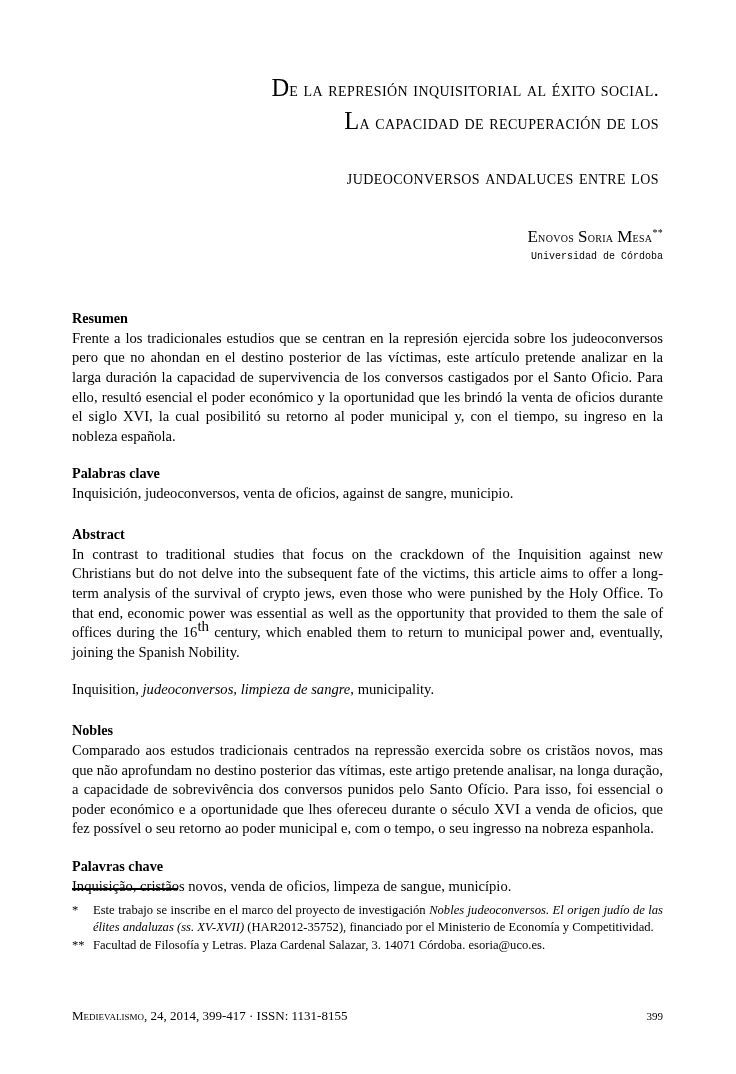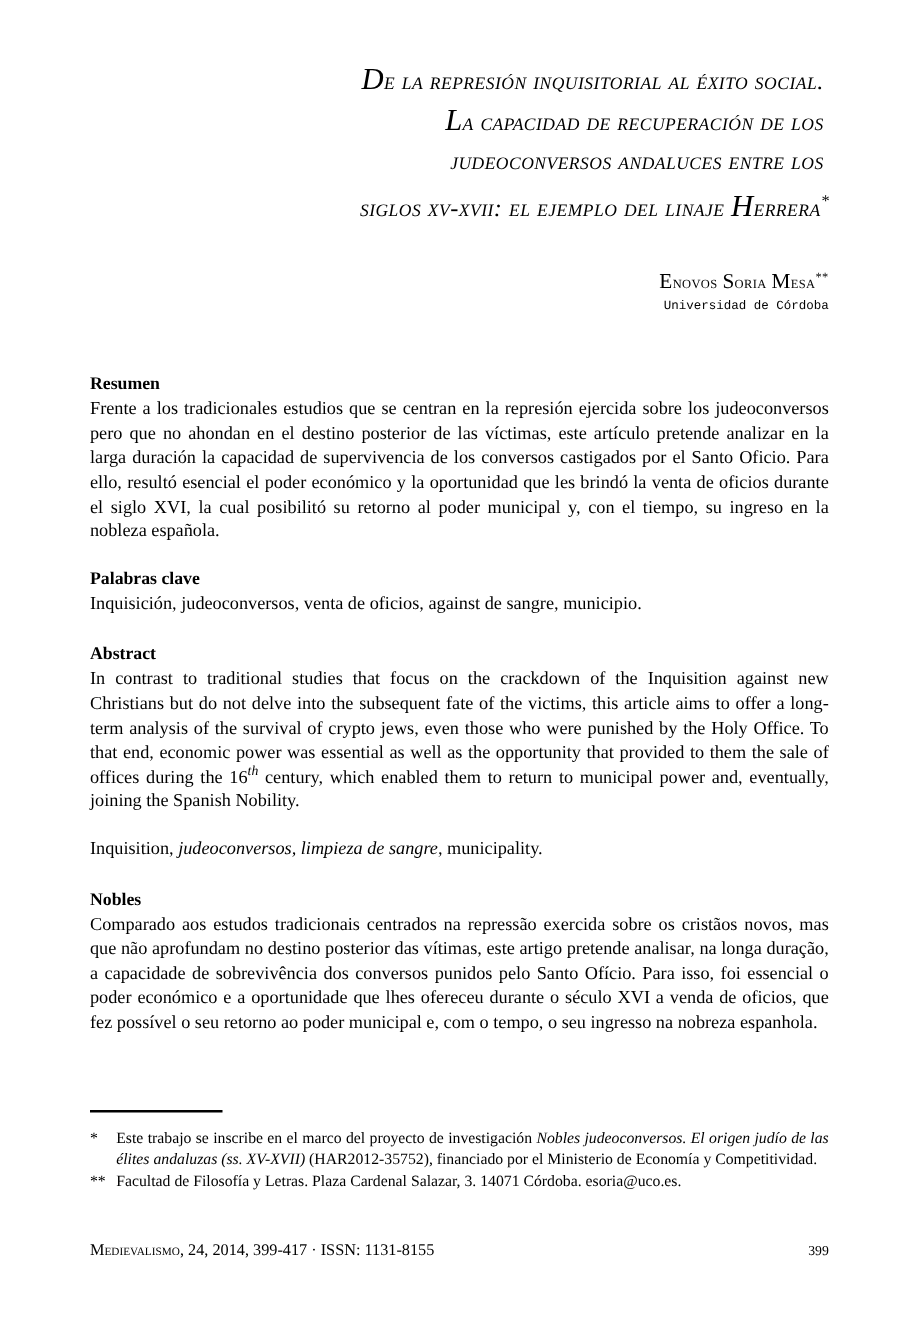--- a/index.html
+++ b/index.html
@@ -20,39 +20,38 @@
   .content {
     position: absolute;
     left: 72px;
     top: 0;
     width: 591px;
     height: 1074px;
   }
 
   
   .title-block {
-    padding-top: 48px;
+    padding-top: 72px;
     text-align: right;
-    font-style: italic;
   }
   .title-line {
     font-size: 19.5px;
     line-height: 31px;
     font-variant: small-caps;
     letter-spacing: 0.4px;
     white-space: nowrap;
     text-align: right;
   }
   .title-line .cap {
     font-size: 24.5px;
     letter-spacing: 0.2px;
   }
   .title-line.l1 { text-align: right; padding-right: 4px; }
   .title-line.l2 { text-align: right; padding-right: 4px; }
-  .title-line.l3 { text-align: right; padding-right: 4px; }
+  .title-line.l3 { text-align: right; padding-right: 4px; margin-top: 24px; }
   .title-line.l4 { text-align: right; padding-right: 0px; }
   .title-star {
     font-size: 13px;
     vertical-align: super;
     letter-spacing: 0;
   }
 
   
   .author-block {
     margin-top: 30px;
@@ -88,24 +87,23 @@
   }
   .sec-body {
     font-size: 14.6px;
     line-height: 19.6px;
     text-align: justify;
     text-justify: inter-word;
   }
   .sec-body.kw { text-align: left; }
   .sec-body i { }
   .sec-body sup {
-    font-size: 11px;
+    font-size: 15px;
     vertical-align: super;
     line-height: 0;
-    font-style: italic;
   }
   .sec.gap-big { margin-bottom: 21px; }
 
   
   .fn-rule {
     position: absolute;
     left: 0;
     top: 888px;
     width: 106px;
     height: 2px;
@@ -138,36 +136,36 @@
     left: 0;
     top: 992px;
     width: 591px;
     display: flex;
     justify-content: space-between;
     align-items: baseline;
     font-size: 13px;
   }
   .footer-left {
     font-variant: small-caps;
+    margin-top: 16px;
   }
   .footer-left .jrnl { font-variant: small-caps; }
   .footer-left .cap { font-size: 13px; }
   .footer-right { font-size: 11px; }
 </style>
 </head>
 <body>
 
 <div class="page">
   <div class="content">
 
     <div class="title-block">
       <div class="title-line l1"><span class="cap">D</span><span>e la represión inquisitorial al éxito social.</span></div>
       <div class="title-line l2"><span class="cap">L</span><span>a capacidad de recuperación de los</span></div>
       <div class="title-line l3"><span>judeoconversos andaluces entre los</span></div>
-      <div class="title-line l4"><span>siglos xv-xvii: el ejemplo del linaje </span><span class="cap">H</span><span>errera</span><span class="title-star">*</span></div>
     </div>
 
     <div class="author-block">
       <div class="author-name"><span class="cap">E</span><span>novos </span><span class="cap">S</span><span>oria </span><span class="cap">M</span><span>esa</span><span class="dagger">**</span></div>
       <div class="author-affil">Universidad de Córdoba</div>
     </div>
 
     <div class="sections">
 
       <div class="sec">
@@ -187,20 +185,24 @@
 
       <div class="sec gap-big">
         <div class="sec-body kw"><span>Inquisition, </span><i>judeoconversos, limpieza de sangre</i><span>, municipality.</span></div>
       </div>
 
       <div class="sec">
         <div class="sec-head">Nobles</div>
         <div class="sec-body">Comparado aos estudos tradicionais centrados na repressão exercida sobre os cristãos novos, mas que não aprofundam no destino posterior das vítimas, este artigo pretende analisar, na longa duração, a capacidade de sobrevivência dos conversos punidos pelo Santo Ofício. Para isso, foi essencial o poder económico e a oportunidade que lhes ofereceu durante o século XVI a venda de oficios, que fez possível o seu retorno ao poder municipal e, com o tempo, o seu ingresso na nobreza espanhola.</div>
       </div>
 
+      <div class="sec">
+        <div class="sec-head">Palavras chave</div>
+        <div class="sec-body kw">Inquisição, cristãos novos, venda de oficios, limpeza de sangue, município.</div>
+      </div>
 
     </div>
 
     <div class="fn-rule"></div>
 
     <div class="footnotes">
       <div class="fn">
         <span class="marker">*</span><span>Este trabajo se inscribe en el marco del proyecto de investigación </span><i>Nobles judeoconversos. El origen judío de las élites andaluzas (ss. XV-XVII)</i><span> (HAR2012-35752), financiado por el Ministerio de Economía y Competitividad.</span>
       </div>
       <div class="fn">

